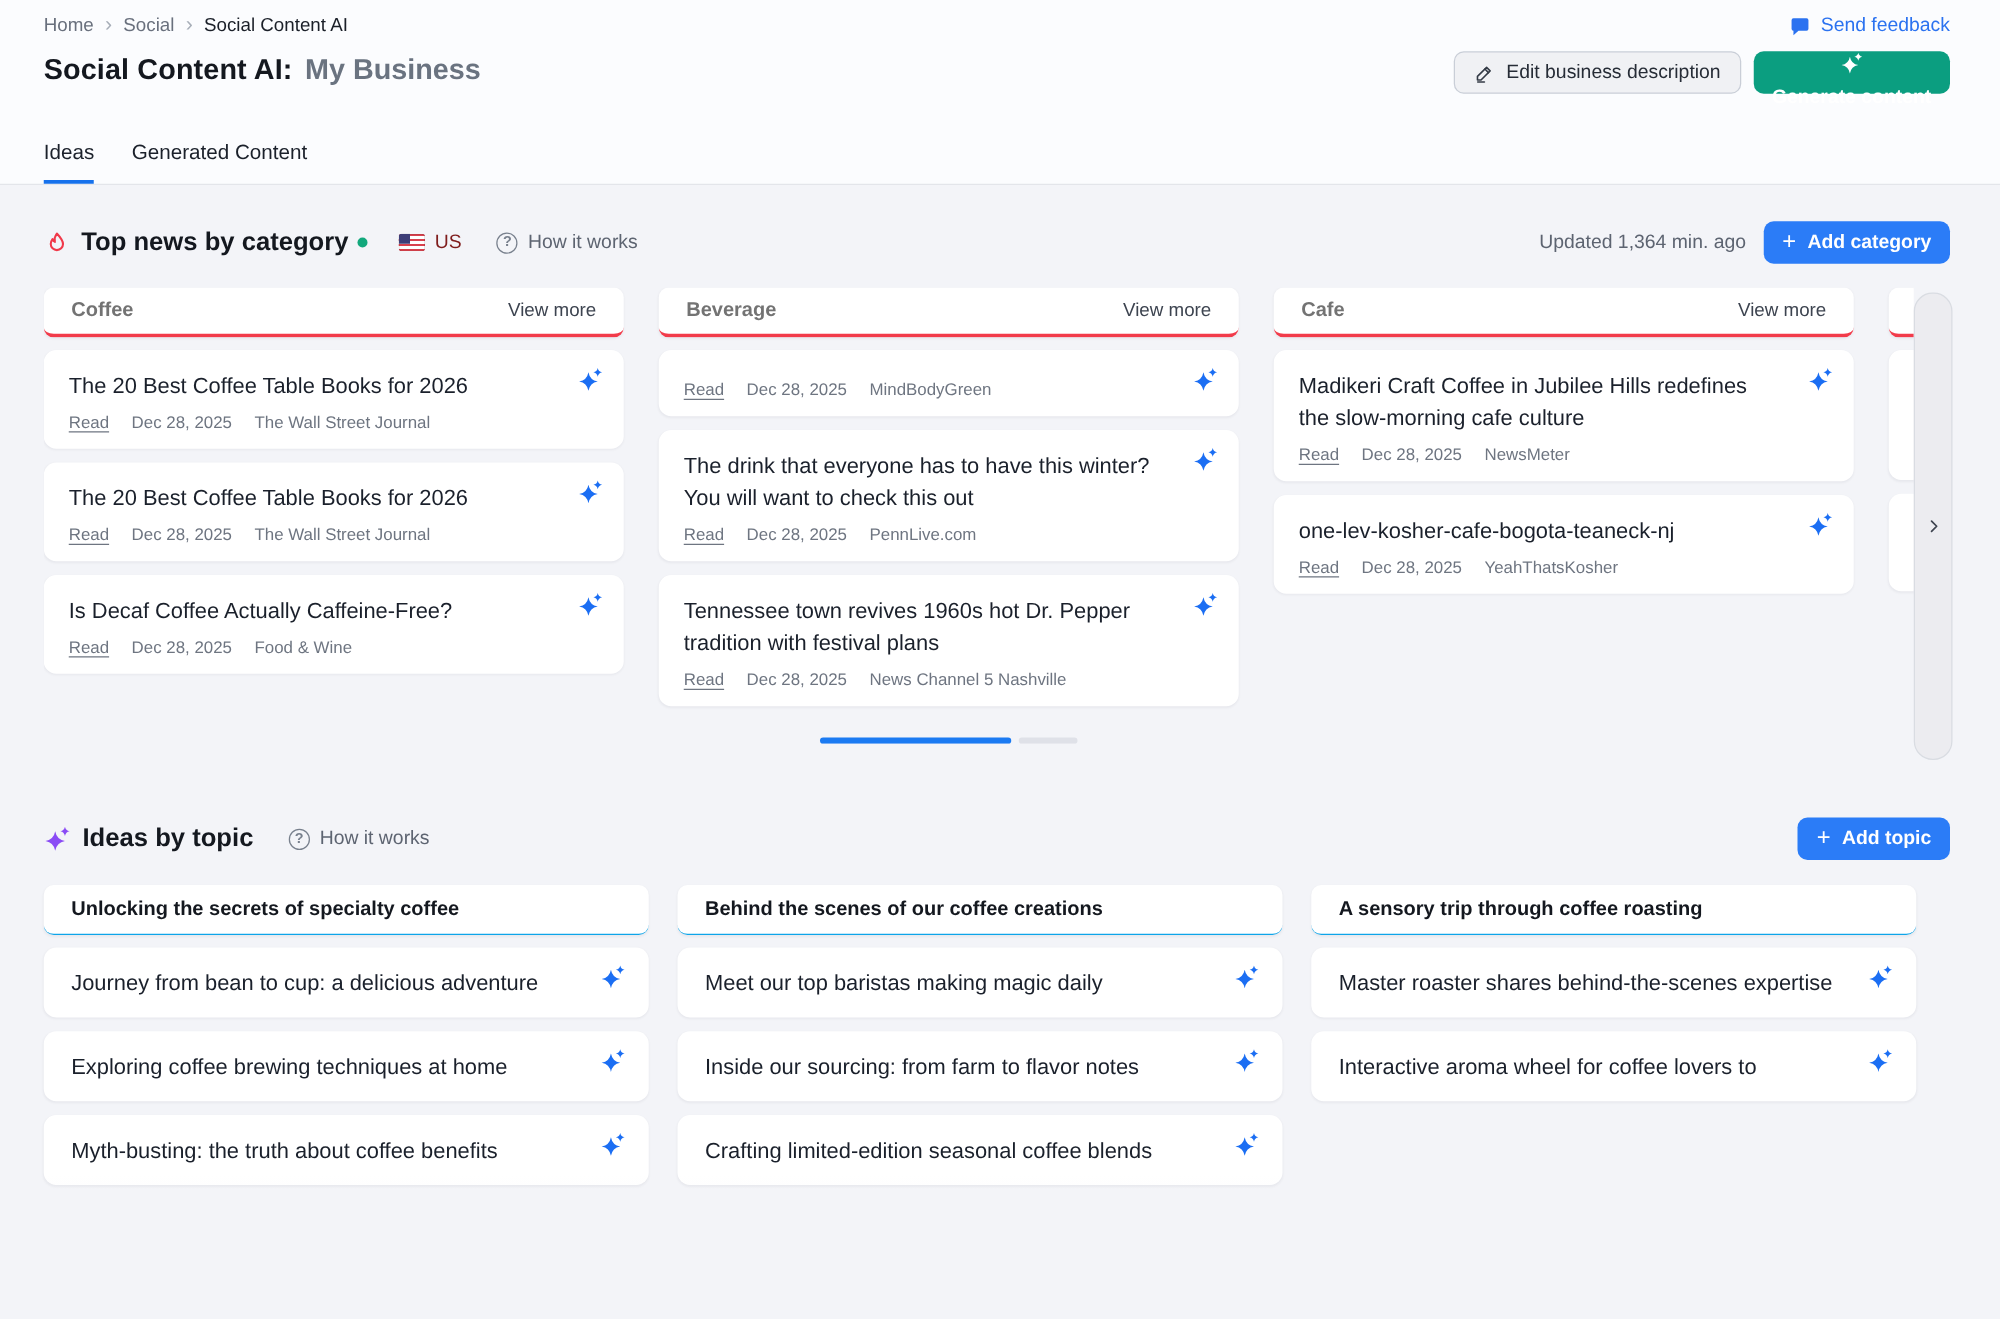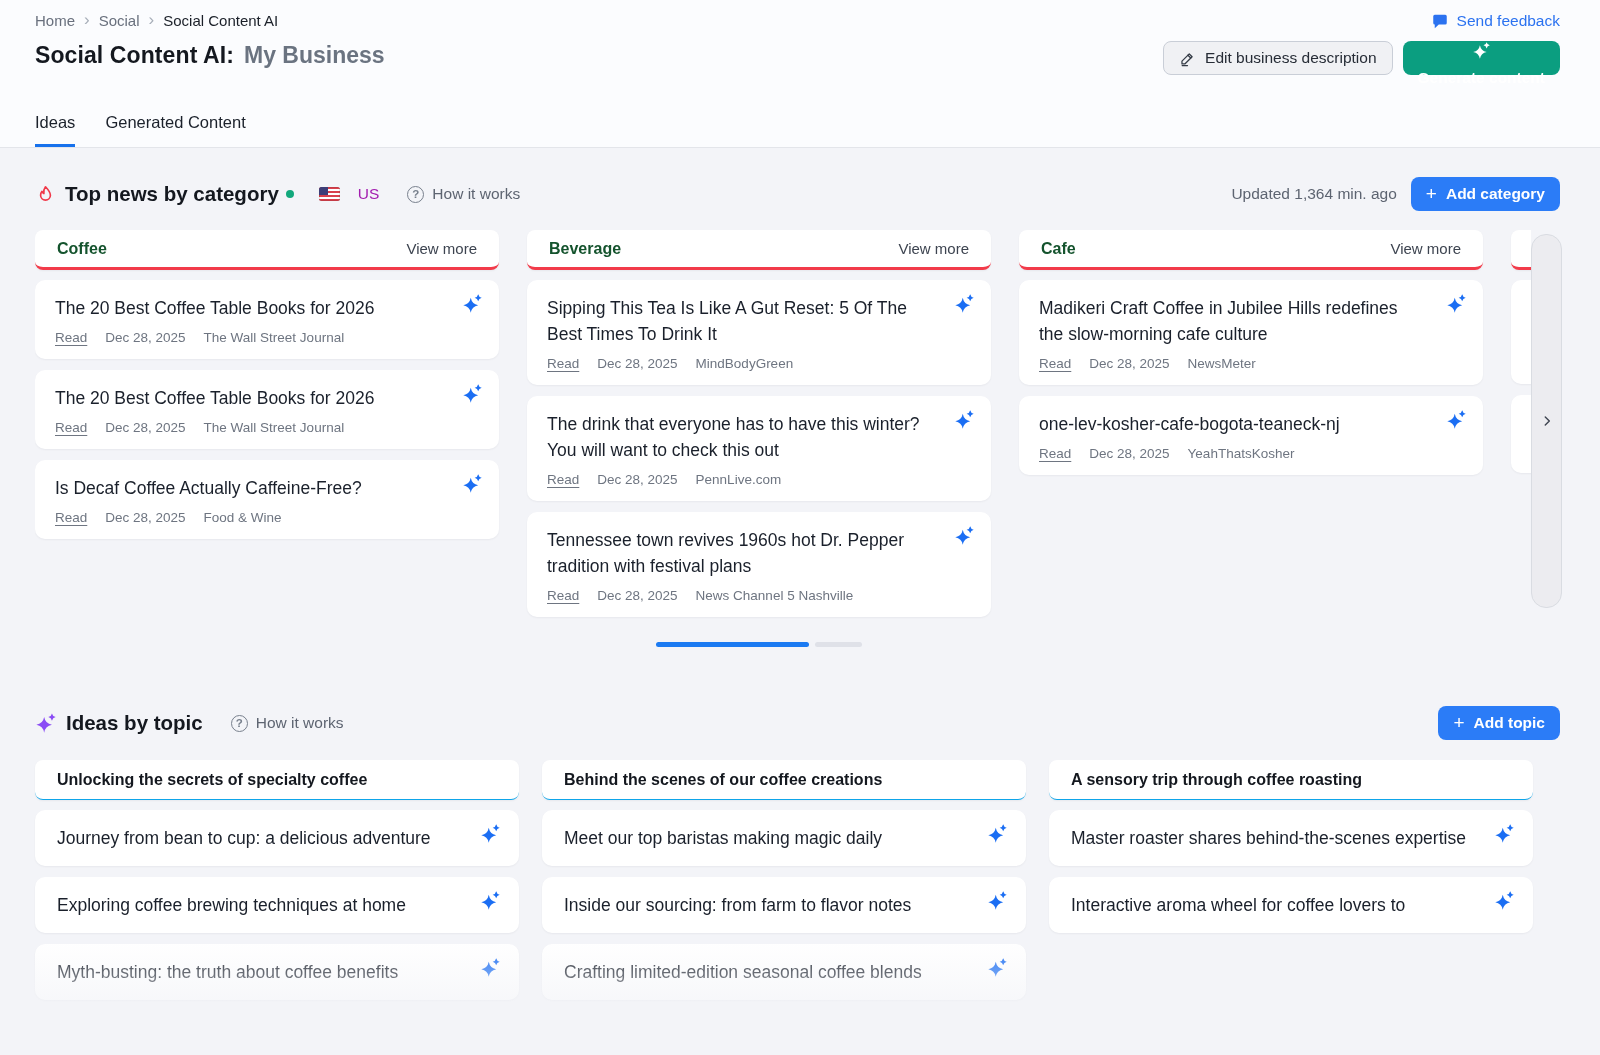--- a/index.html
+++ b/index.html
@@ -27,34 +27,34 @@
   .tab { font-size:16.5px; color:#1b212b; padding-bottom:12px; border-bottom:3px solid transparent; cursor:pointer; }
   .tab.active { border-bottom-color:#1671ec; }
 
   
   main { padding:0 40px 0 35px; }
   .section-head { display:flex; align-items:center; height:36px; }
   .section-head h2 { font-size:20.5px; font-weight:700; color:#14181f; margin-left:9px; }
   .status-dot { width:8px; height:8px; border-radius:50%; background:#12a87c; margin-left:7px; }
   .flag { width:21px; height:14px; border-radius:2.5px; position:relative; overflow:hidden; margin-left:25px; background:repeating-linear-gradient(180deg,#d8414d 0 2px,#fff 2px 4px); box-shadow:inset 0 0 0 .5px rgba(0,0,0,.18); }
   .flag::before { content:""; position:absolute; left:0; top:0; width:9px; height:8px; background:#3d3e78; }
-  .country { font-size:15.5px; color:#a21caf; margin-left:18px; }
+  .country { font-size:15.5px; color:#7f1d1d; margin-left:8px; }
   .qmark { width:17px; height:17px; border-radius:50%; border:1.5px solid #78808d; color:#78808d; font-size:11.5px; font-weight:700; display:inline-flex; align-items:center; justify-content:center; margin-left:28px; cursor:pointer; }
   .how { font-size:15.5px; color:#5d6471; margin-left:8px; text-decoration:none; cursor:pointer; }
   .spacer { flex:1; }
   .updated { font-size:15.5px; color:#5d6471; margin-right:14px; }
 
   .news-section { margin-top:28px; }
   .carousel-outer { position:relative; margin-top:18px; }
   .carousel-wrap { width:1496px; overflow:hidden; }
   .columns { display:flex; gap:28px; }
   .col { flex:0 0 464px; width:464px; }
 
   .cat-head { height:40px; background:#fff; border-radius:8px; border-bottom:3px solid #f23b4a; display:flex; align-items:center; justify-content:space-between; padding:0 22px; margin-bottom:10px; box-shadow:0 1px 2px rgba(16,24,40,.05); }
-  .cat-name { font-size:16px; font-weight:700; color:#14532d; }
+  .cat-name { font-size:16px; font-weight:700; color:#737373; }
   .view-more { font-size:15px; color:#3d4450; text-decoration:none; cursor:pointer; }
 
   .news-card { position:relative; background:#fff; border-radius:10px; padding:15px 20px 14px; margin-bottom:11px; box-shadow:0 1px 2px rgba(16,24,40,.05); cursor:pointer; }
   .news-title { font-size:17.5px; font-weight:400; color:#1a202b; line-height:26px; padding-right:42px; }
   .spark { position:absolute; top:13px; right:16px; width:21px; height:21px; cursor:pointer; }
   .meta { display:flex; gap:18px; margin-top:9px; font-size:13.5px; color:#6e7581; align-items:center; }
   .meta .read { color:#6e7581; text-decoration:underline; text-underline-offset:3px; cursor:pointer; }
 
   .pagination { width:1448px; display:flex; justify-content:center; gap:6px; margin-top:14px; }
   .bar { height:5px; border-radius:3px; background:#dfe1e8; width:47px; cursor:pointer; }
@@ -205,21 +205,20 @@
                 </div>
               </article>
             </div>
 
             <div class="col">
               <div class="cat-head">
                 <span class="cat-name">Beverage</span>
                 <a class="view-more">View more</a>
               </div>
               <article class="news-card">
-                <h3 class="news-title">Sipping This Tea Is Like A Gut Reset: 5 Of The Best Times To Drink It</h3>
                 <span class="spark">
                   <svg width="21" height="21" viewBox="0 0 24 24" fill="#1b6ef3">
                       <path d="M10 5.5 Q11.3 12.7 18.5 14 Q11.3 15.3 10 22.5 Q8.7 15.3 1.5 14 Q8.7 12.7 10 5.5 Z"></path>
                       <path d="M18.5 1.5 Q19.2 4.8 22.5 5.5 Q19.2 6.2 18.5 9.5 Q17.8 6.2 14.5 5.5 Q17.8 4.8 18.5 1.5 Z"></path>
                     </svg>
                 </span>
                 <div class="meta">
                   <a class="read">Read</a>
                   <span>Dec 28, 2025</span>
                   <span>MindBodyGreen</span>

